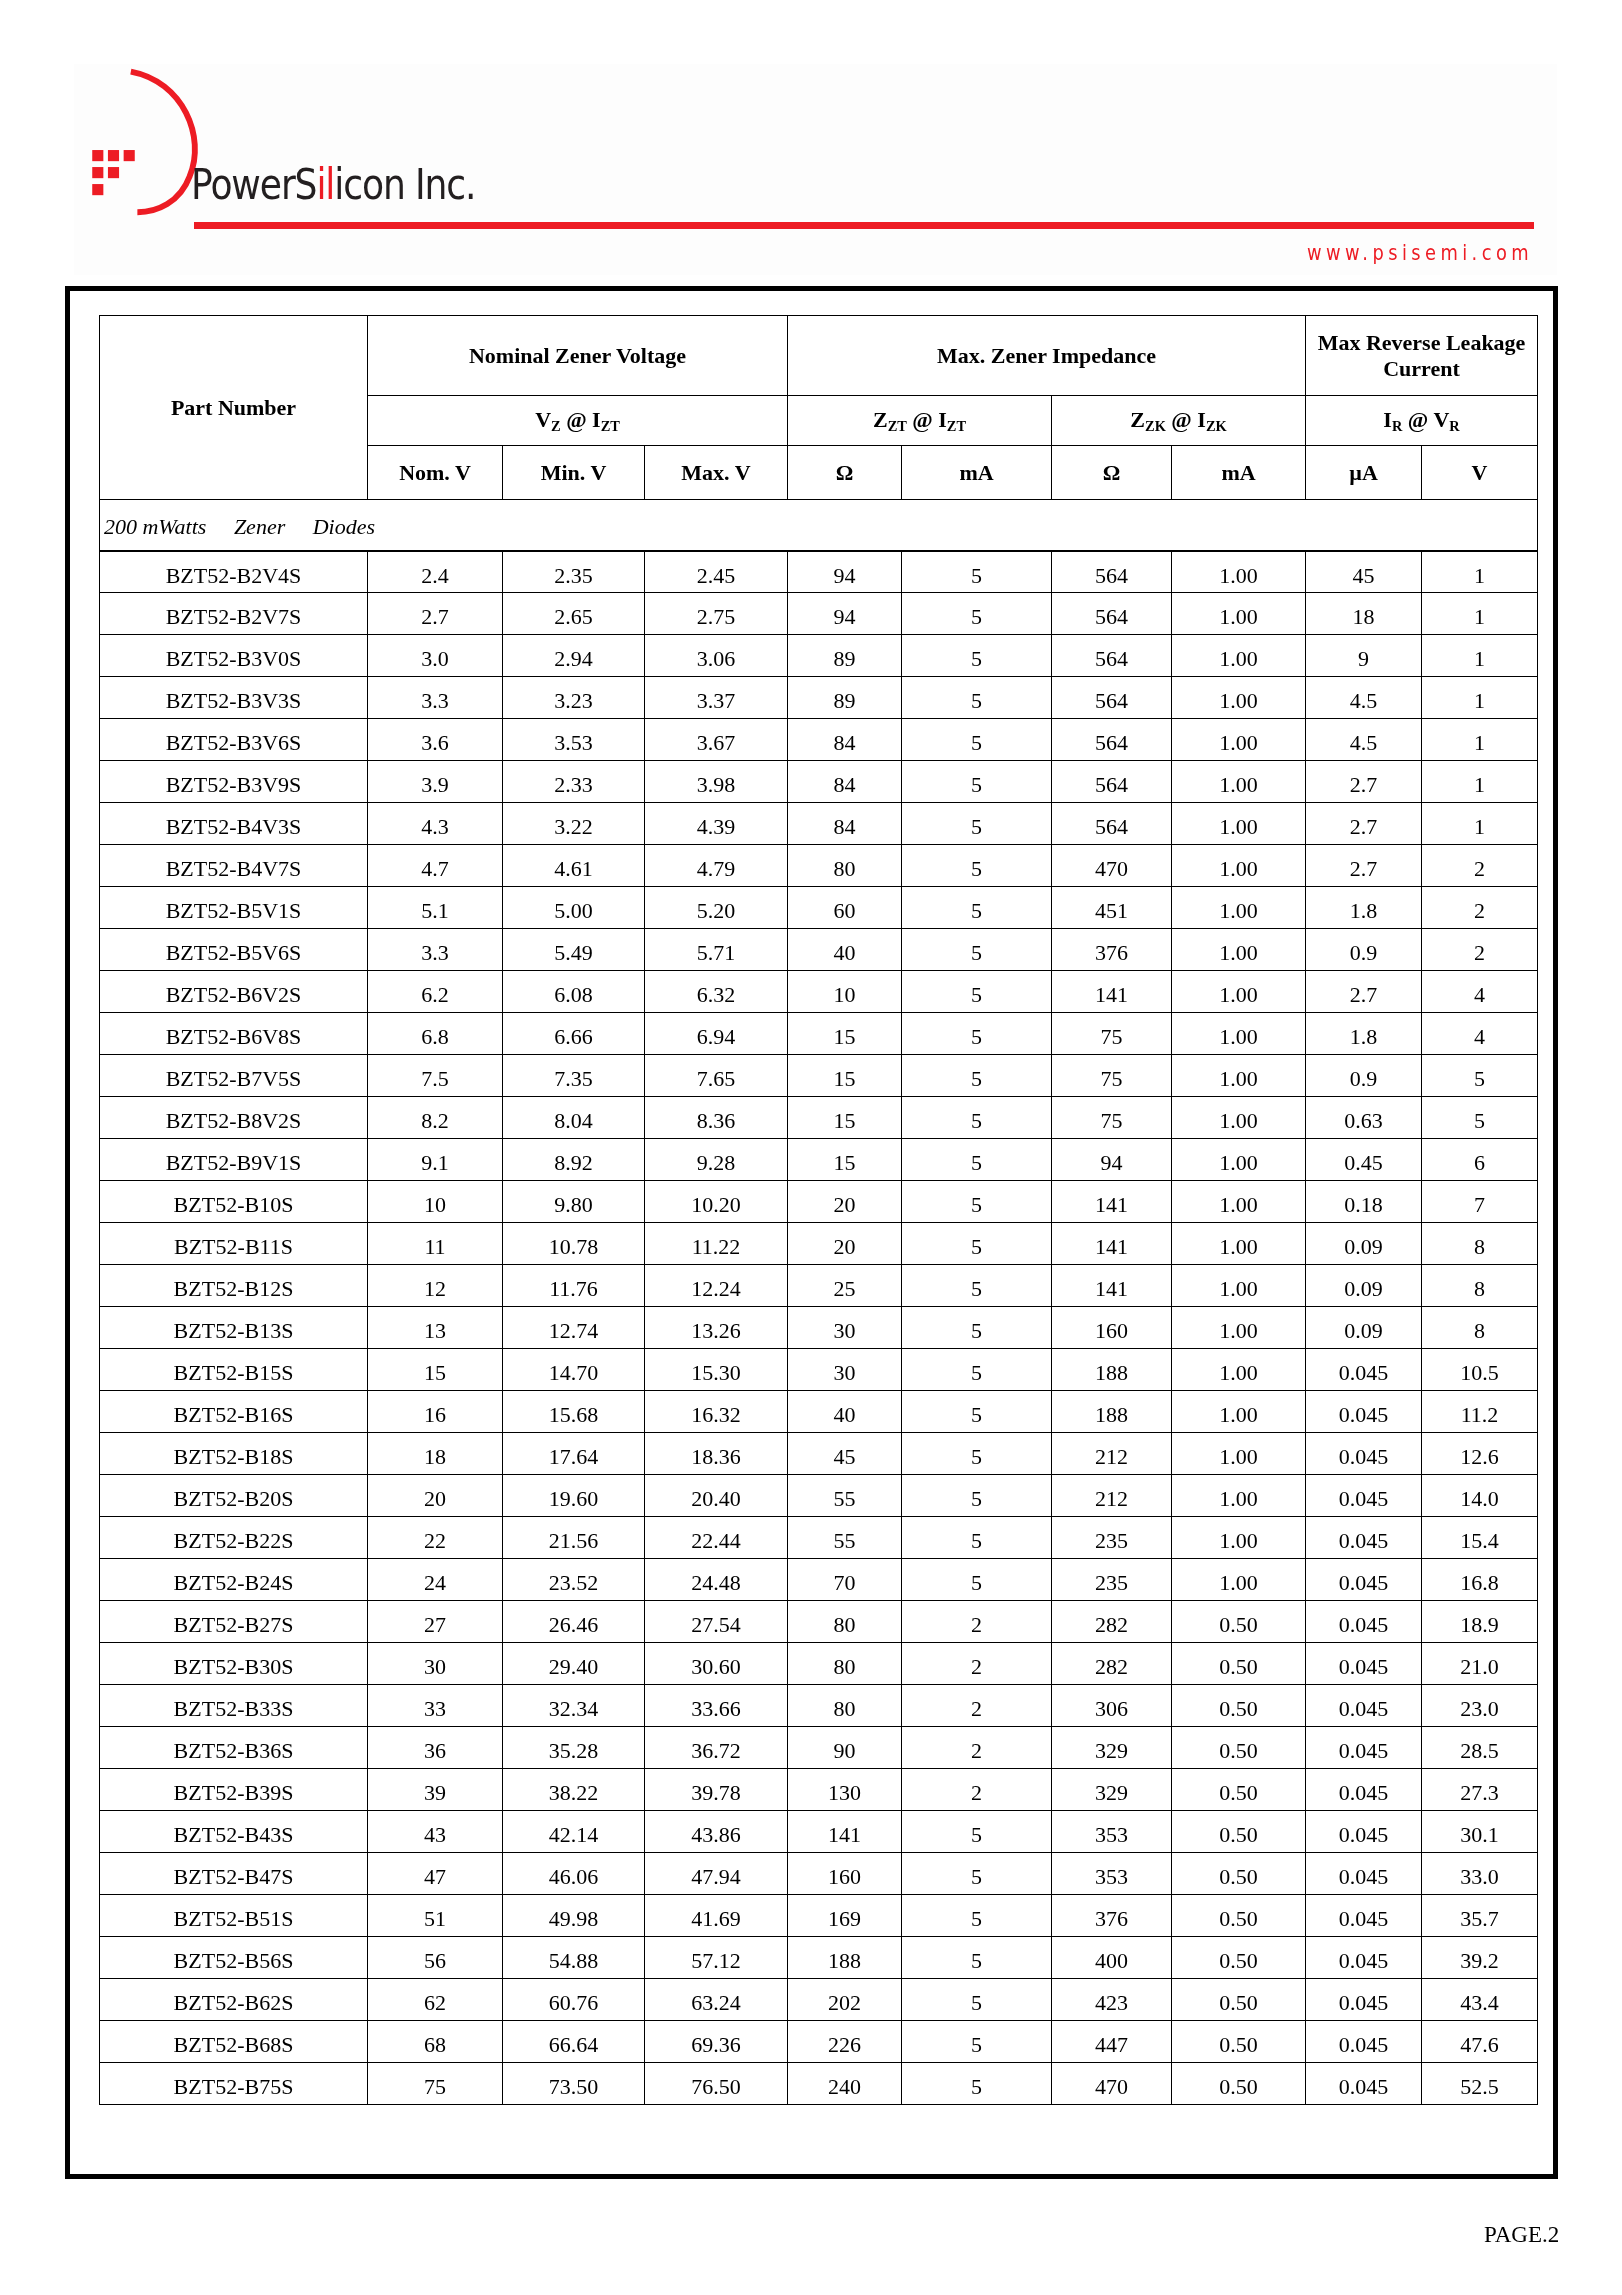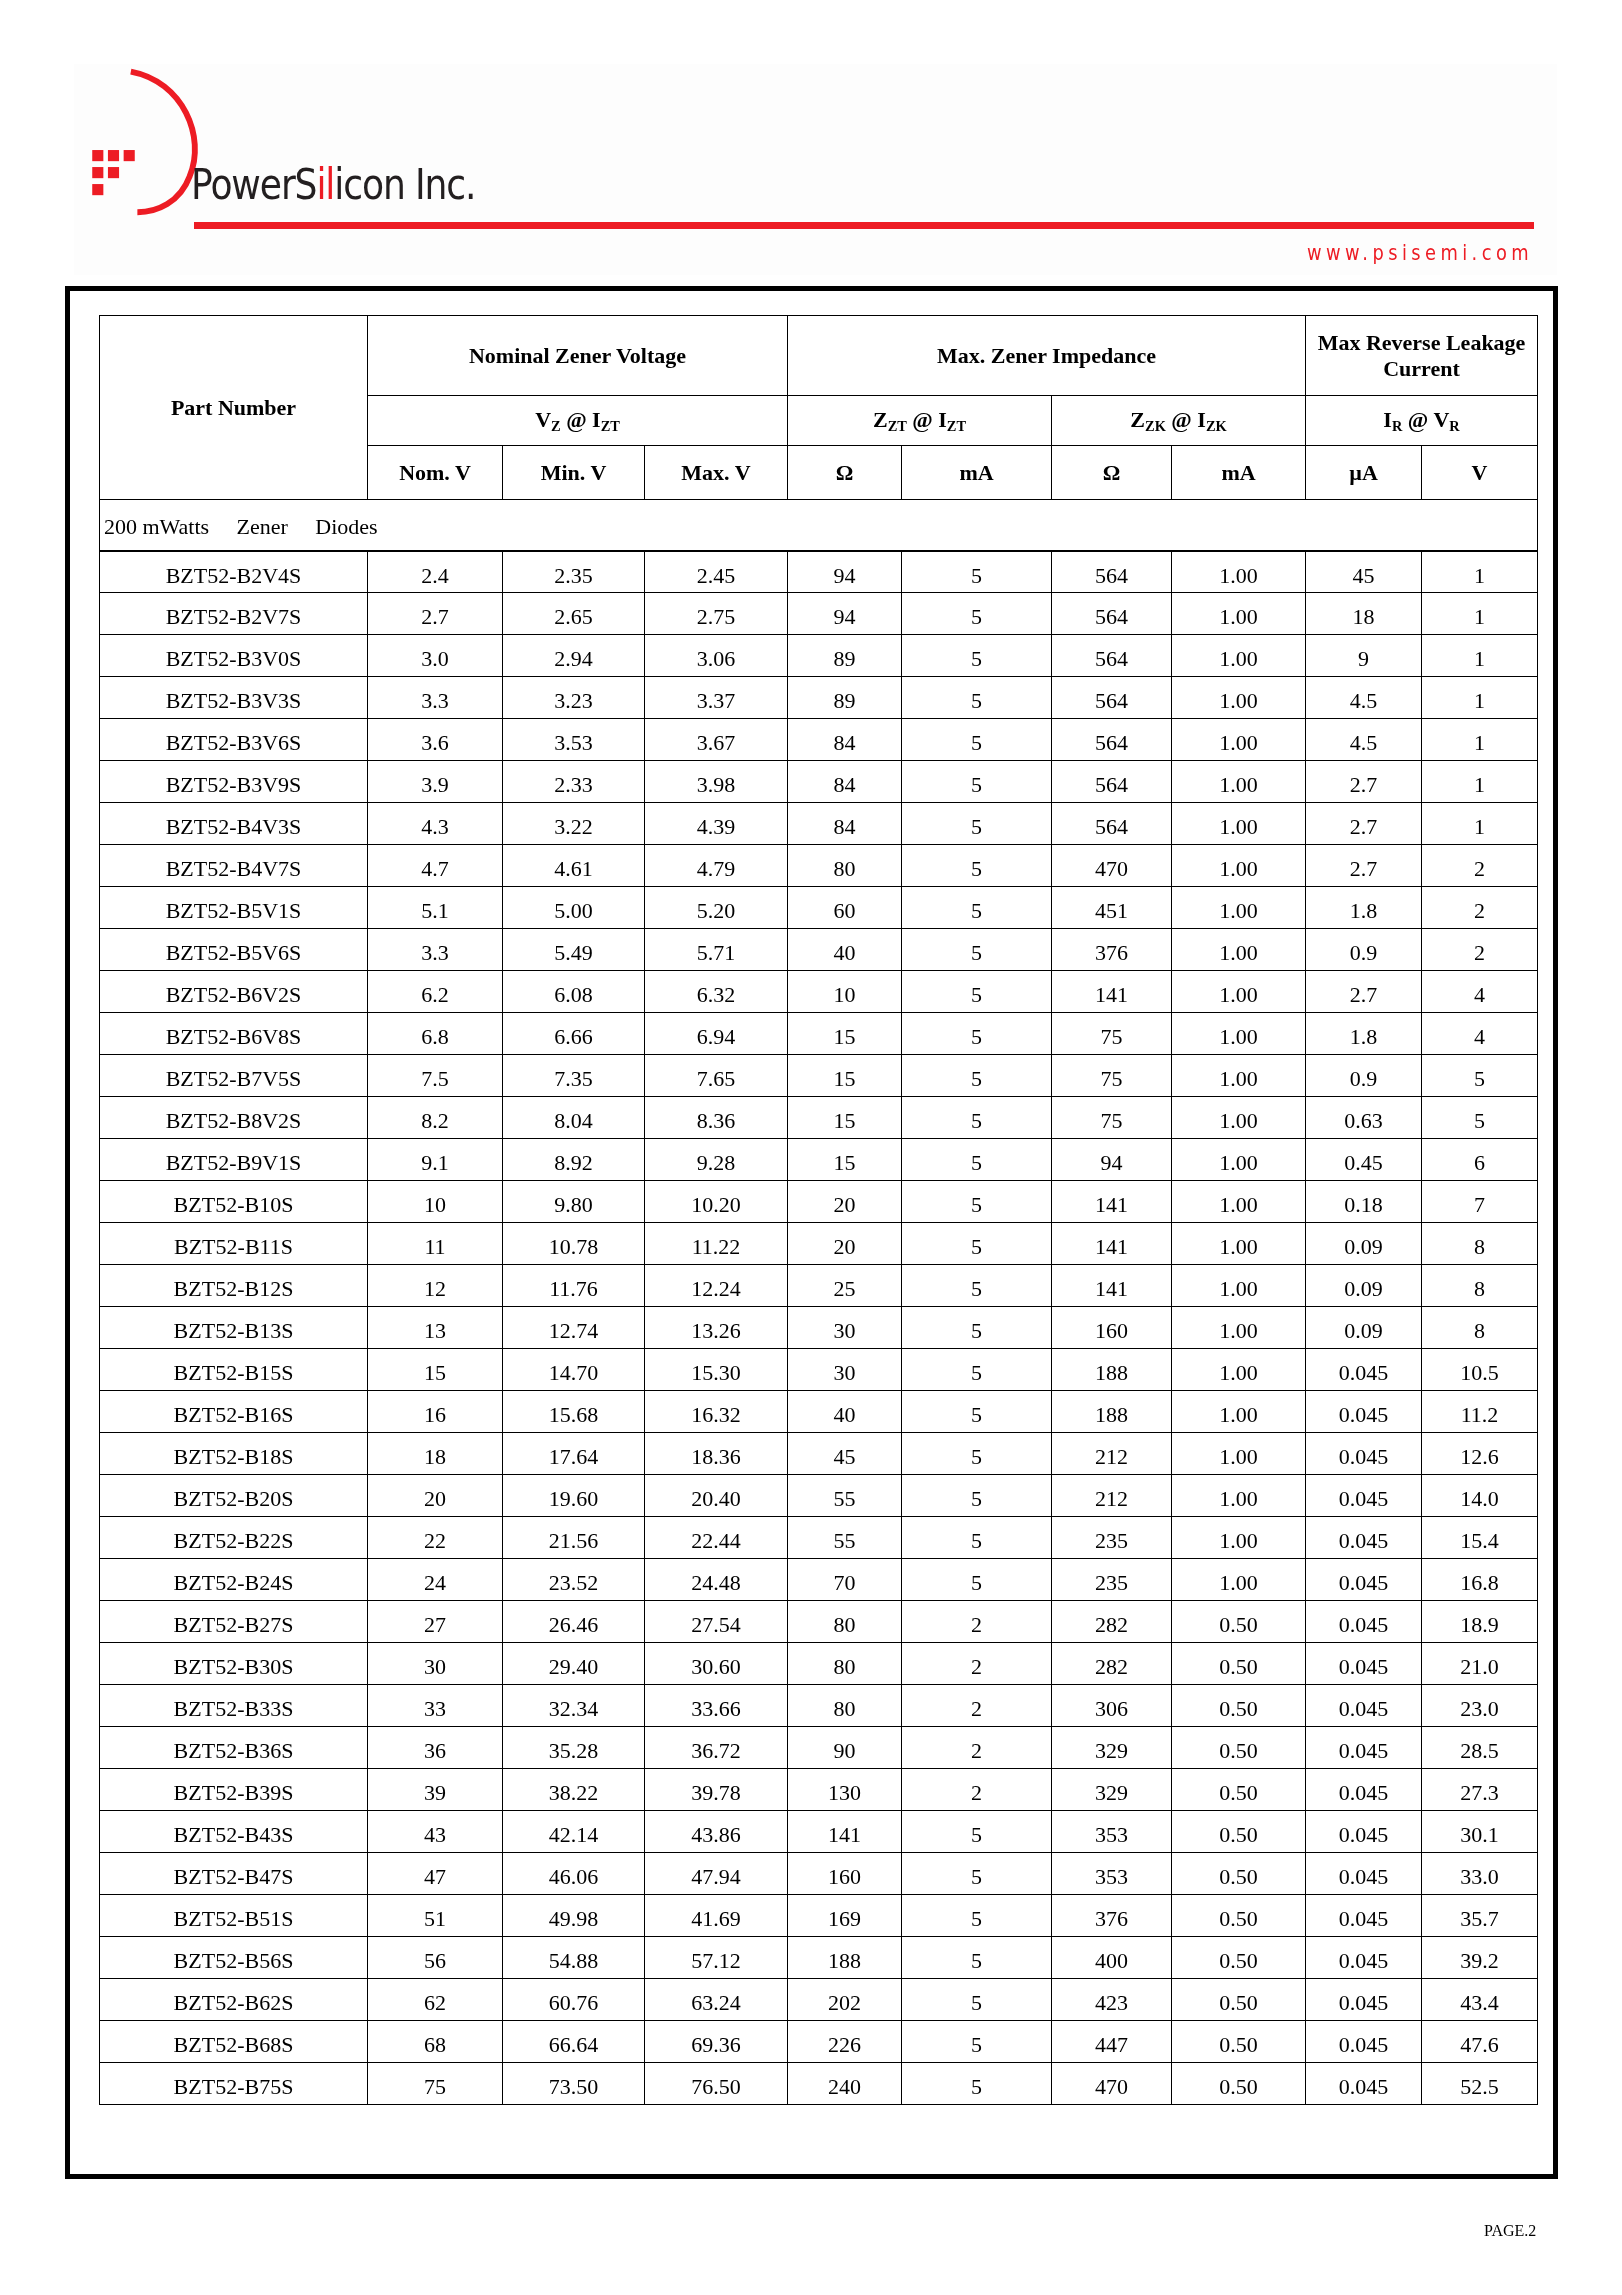--- a/index.html
+++ b/index.html
@@ -11,24 +11,24 @@
   .logo-line { position: absolute; left: 194px; top: 222px; width: 1340px; height: 7.2px; background: #ed1c24; }
   .website { position: absolute; right: 90px; top: 243px; font-family: "DejaVu Sans", sans-serif; font-size: 21px; letter-spacing: 5.2px; color: #ed1c24; transform: scaleX(0.85); transform-origin: right top; line-height: 1; }
   .frame { position: absolute; left: 65px; top: 286px; width: 1493px; height: 1893px; box-sizing: border-box; border: 5.2px solid #000; }
   table.spec { position: absolute; left: 99px; top: 315px; border-collapse: collapse; table-layout: fixed; width: 1438px; }
   table.spec td, table.spec th { border: 1.3px solid #000; text-align: center; vertical-align: middle; padding: 0; font-size: 22px; font-weight: normal; line-height: 1.15; }
   table.spec th { font-weight: bold; }
   .hr1 { height: 80px; }
   .hr2 { height: 50px; }
   .hr3 { height: 54px; }
   .sec td { height: 46px; text-align: left !important; font-weight: bold; font-size: 25px; padding-left: 3.9px !important; padding-top: 3.9px !important; border-bottom: 2px solid #000 !important; }
-  .sec span { margin-right: 27.5px; }
+  .sec span { margin-right: 27.5px; font-style: italic; }
   tr.drow td { height: 42px; padding-top: 6.5px !important; box-sizing: border-box; }
   sub { font-size: 14.4px; vertical-align: -3.9px; }
-  .page-no { position: absolute; left: 1484px; top: 2223px; font-size: 16px; line-height: 1; text-align: center; }
+  .page-no { position: absolute; left: 1484px; top: 2223px; font-size: 23px; line-height: 1; text-align: center; }
 </style>
 </head>
 <body>
 
 <div class="logo-bg"></div>
 
 <svg class="logo-mark" viewBox="0 0 220 240">
   <path d="M70,10 C150,25 185,110 160,170 C145,210 110,225 80,225" fill="none" stroke="#ed1c24" stroke-width="9"></path>
   <rect x="11" y="130" width="17" height="17" fill="#ed1c24"></rect>
   <rect x="35" y="130" width="17" height="17" fill="#ed1c24"></rect>

